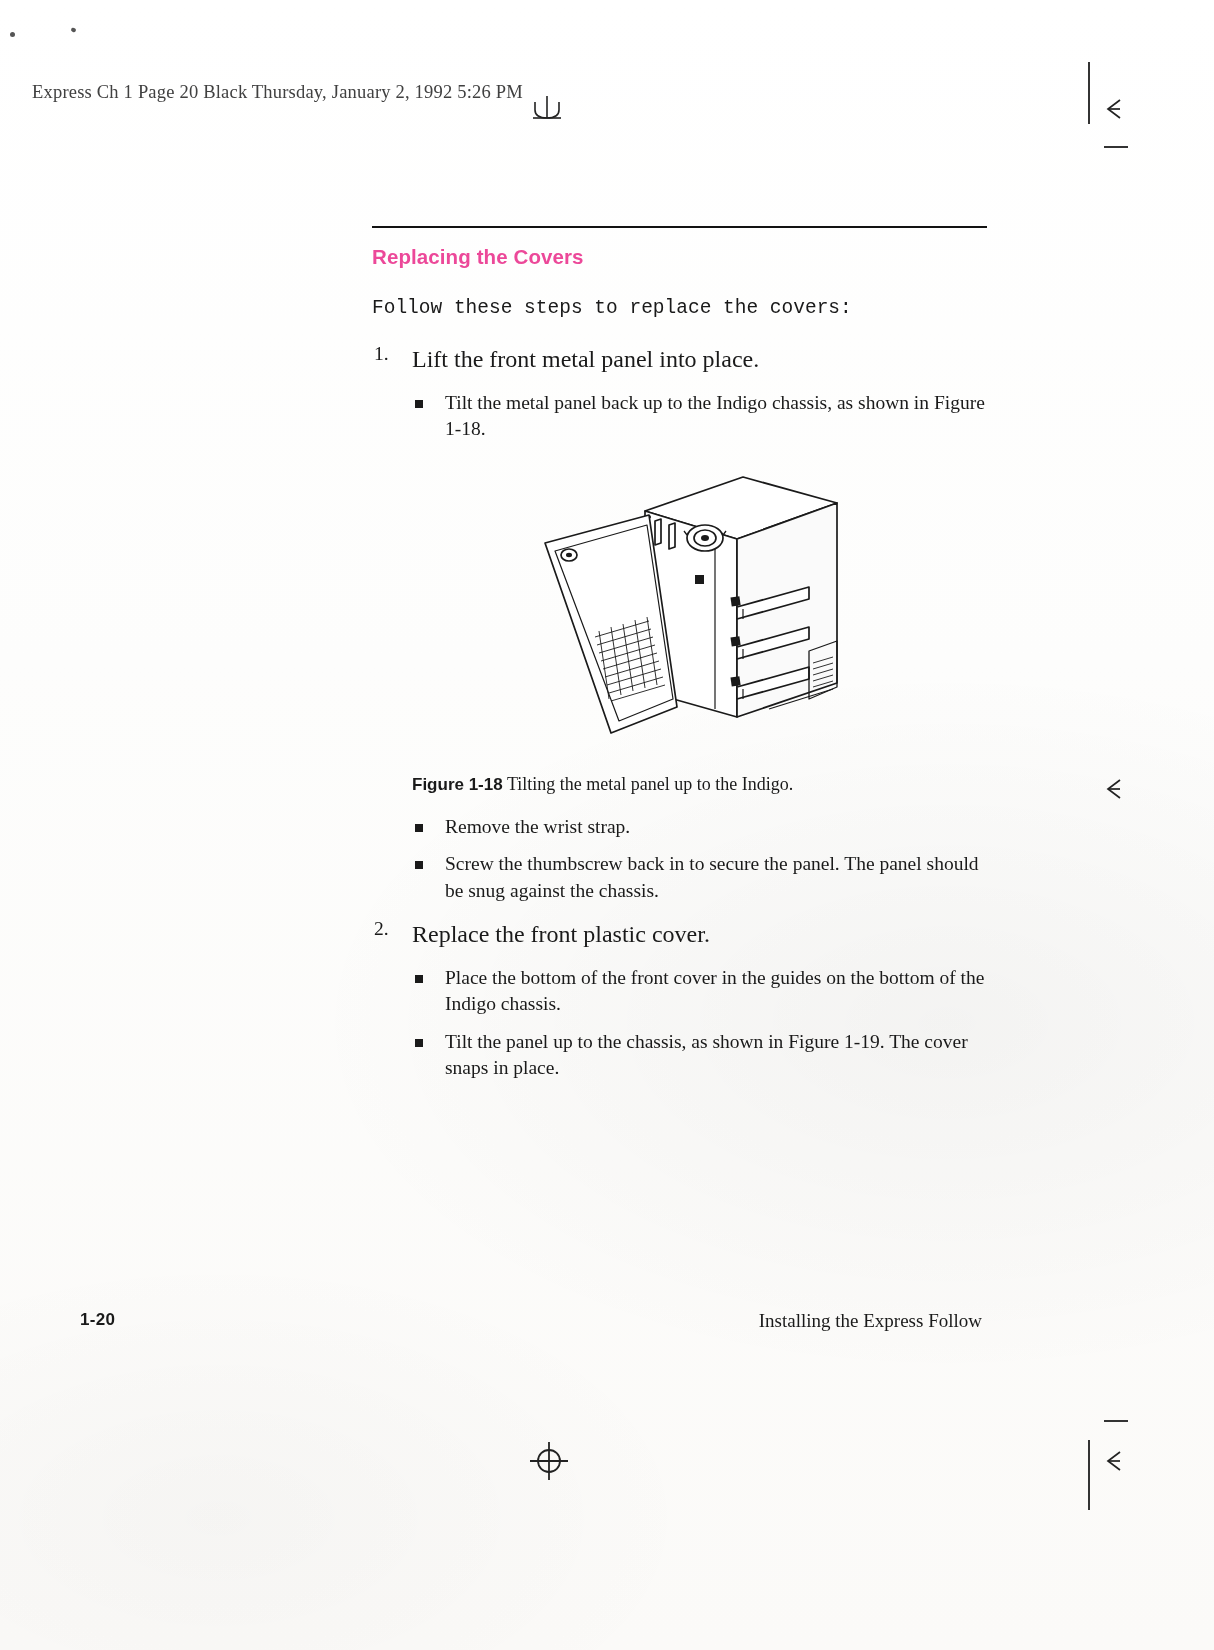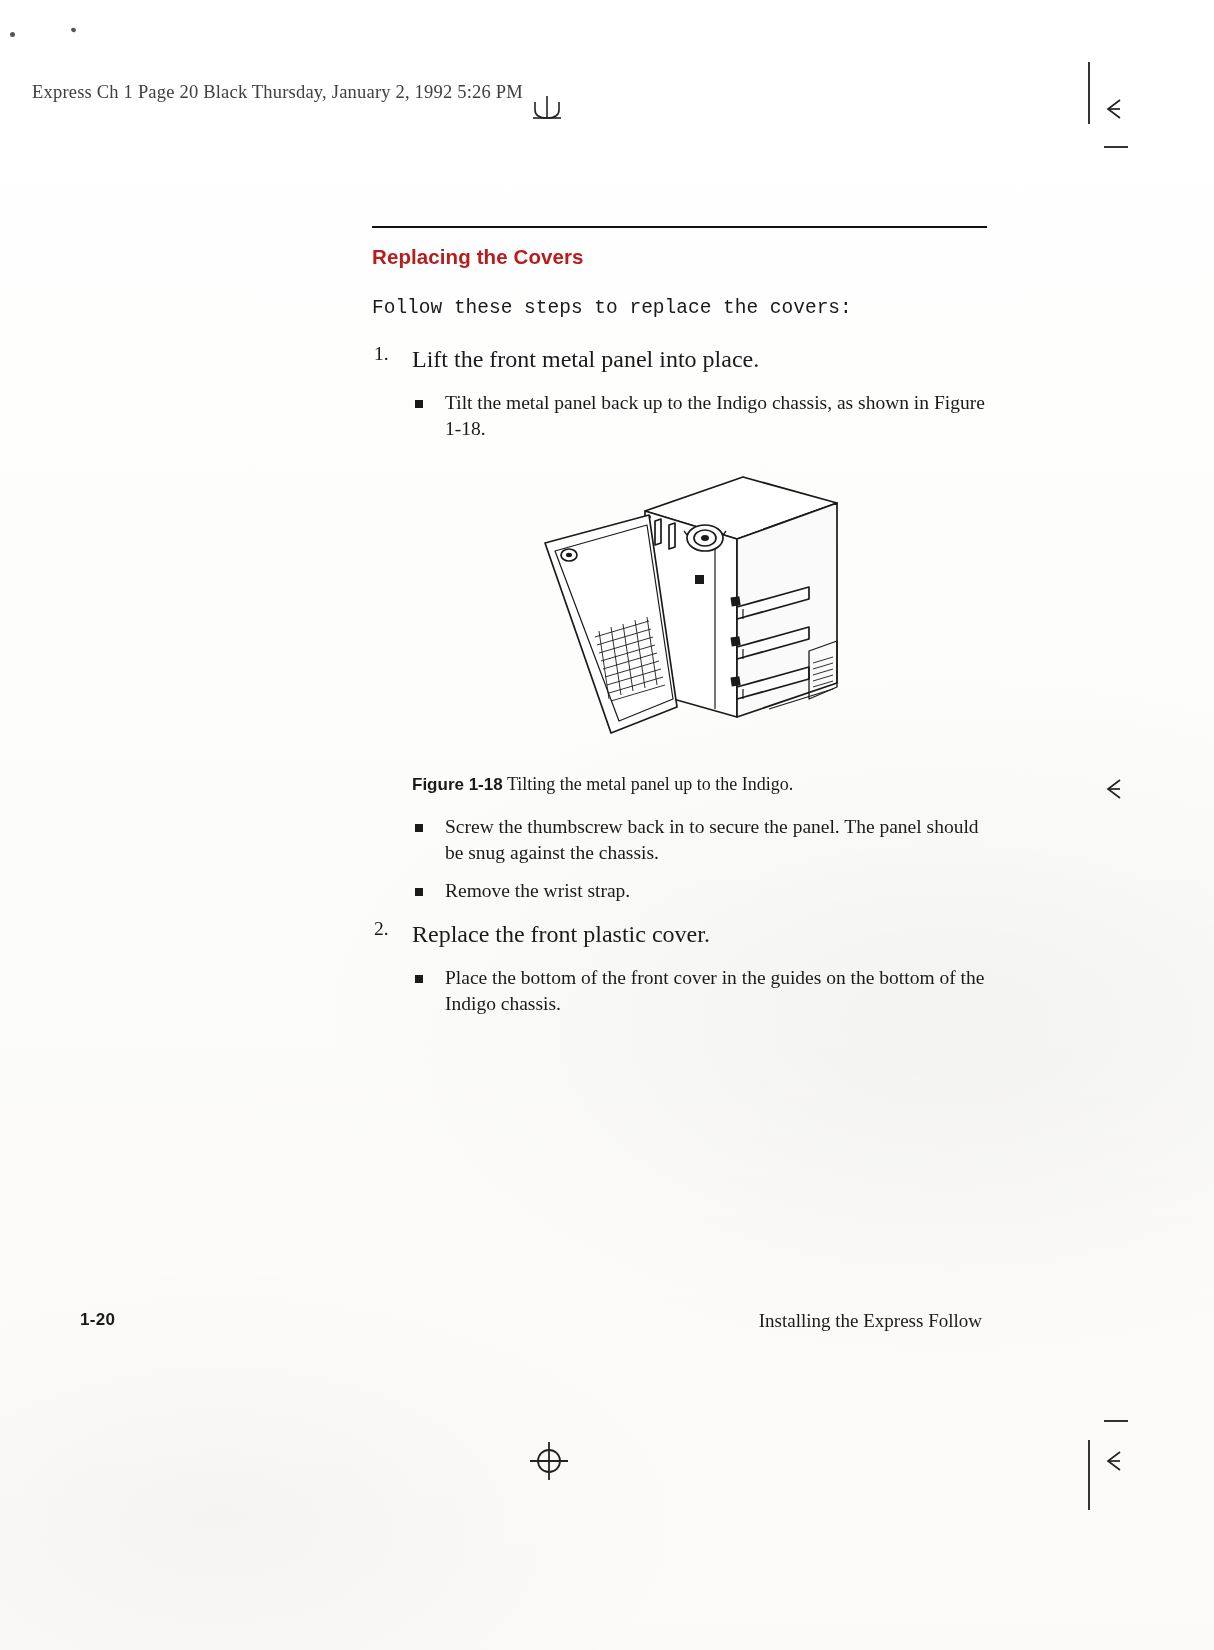--- a/index.html
+++ b/index.html
@@ -87,21 +87,21 @@
     background: #121212;
     width: 615px;
     margin-bottom: 17px;
   }
   h1.section-title {
     font-family: "Liberation Sans", sans-serif;
     font-size: 20.5px;
     font-weight: bold;
     margin: 0 0 26px 0;
     letter-spacing: 0.1px;
-    color: #b91c1c;
+    color: #ec4899;
   }
   p.lead {
     font-size: 19.5px;
     margin: 0 0 22px 0;
     line-height: 1.34;
     font-family: Liberation Mono, monospace;
   }
 
   ol.steps {
     list-style: none;
@@ -303,30 +303,31 @@
           </g>
         </svg>
       </div>
 
       <div class="figure-caption">
         <span class="fig-label">Figure 1-18</span>
         <span>Tilting the metal panel up to the Indigo.</span>
       </div>
 
       <ul class="subs">
+        <li>Remove the wrist strap.</li>
         <li>Screw the thumbscrew back in to secure the panel. The panel should be snug against the chassis.</li>
-        <li>Remove the wrist strap.</li>
       </ul>
     </li>
 
     <li style="margin-top:14px;">
       <span class="step-num">2.</span>
       <span class="step-text">Replace the front plastic cover.</span>
       <ul class="subs">
         <li>Place the bottom of the front cover in the guides on the bottom of the Indigo chassis.</li>
+        <li>Tilt the panel up to the chassis, as shown in Figure 1-19. The cover snaps in place.</li>
       </ul>
     </li>
 
   </ol>
 </div>
 
 <div class="folio">1-20</div>
 <div class="running-foot">Installing the Express Follow</div>
 
 </body></html>

